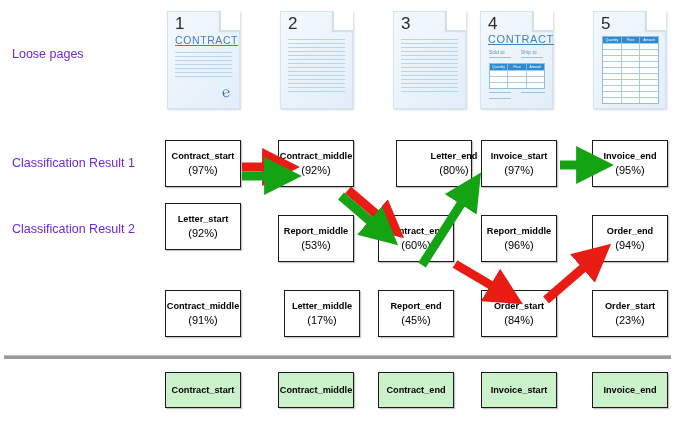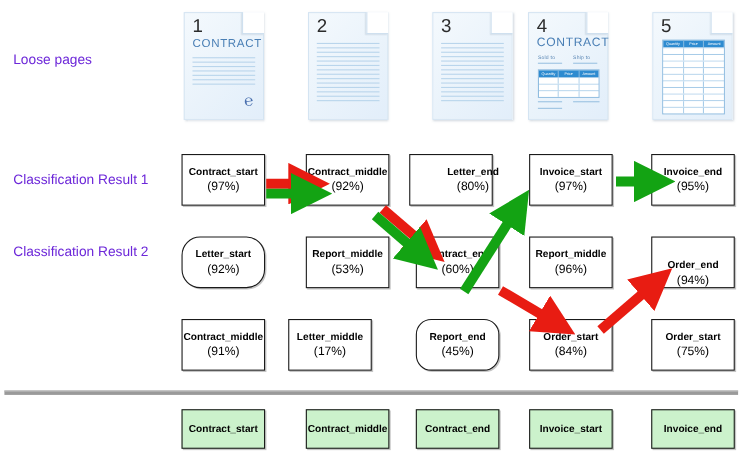--- a/index.html
+++ b/index.html
@@ -40,20 +40,21 @@
   }
   .pg-num{
     position:absolute;left:7px;top:2px;
     font-size:17px;color:#2b2b2b;
     font-family:"Liberation Sans",sans-serif;
   }
   .pg-title{
     position:absolute;left:7px;top:22px;
     font-size:10.5px;letter-spacing:.6px;
     color:#4a7fb5;
+    text-decoration:underline;
   }
   .pg-lines{position:absolute;left:7px;right:7px;}
   .pg-lines i{
     display:block;height:1px;background:#b9d5ec;margin-bottom:3px;
   }
   .pg-sig{
     position:absolute;right:9px;bottom:7px;
     font-size:14px;color:#4a6fae;
     transform:rotate(-8deg);
     font-family:"Liberation Serif",serif;
@@ -280,73 +281,73 @@
   </div>
 
   <div class="cbox" style="left:165px;top:140px;">
     <div class="lbl">Contract_start</div>
     <div class="pct">(97%)</div>
   </div>
   <div class="cbox" style="left:278px;top:140px;">
     <div class="lbl">Contract_middle</div>
     <div class="pct">(92%)</div>
   </div>
-  <div class="cbox" style="left:372px;top:140px;padding-left:40px;">
+  <div class="cbox" style="left:396px;top:140px;padding-left:40px;">
     <div class="lbl">Letter_end</div>
     <div class="pct">(80%)</div>
   </div>
   <div class="cbox" style="left:481px;top:140px;">
     <div class="lbl">Invoice_start</div>
     <div class="pct">(97%)</div>
   </div>
   <div class="cbox" style="left:592px;top:140px;">
     <div class="lbl">Invoice_end</div>
     <div class="pct">(95%)</div>
   </div>
 
-  <div class="cbox" style="left:165px;top:215px;border-radius:17px;">
+  <div class="cbox" style="left:165px;top:203px;">
     <div class="lbl">Letter_start</div>
     <div class="pct">(92%)</div>
   </div>
   <div class="cbox" style="left:278px;top:215px;">
     <div class="lbl">Report_middle</div>
     <div class="pct">(53%)</div>
   </div>
   <div class="cbox" style="left:378px;top:215px;">
     <div class="lbl">Contract_end</div>
     <div class="pct">(60%)</div>
   </div>
   <div class="cbox" style="left:481px;top:215px;">
     <div class="lbl">Report_middle</div>
     <div class="pct">(96%)</div>
   </div>
-  <div class="cbox" style="left:592px;top:215px;justify-content:flex-end;">
+  <div class="cbox" style="left:592px;top:215px;">
     <div class="lbl">Order_end</div>
     <div class="pct">(94%)</div>
   </div>
 
   <div class="cbox" style="left:165px;top:290px;">
     <div class="lbl">Contract_middle</div>
     <div class="pct">(91%)</div>
   </div>
-  <div class="cbox" style="left:262px;top:290px;align-items:center;">
+  <div class="cbox" style="left:284px;top:290px;align-items:center;">
     <div class="lbl">Letter_middle</div>
     <div class="pct">(17%)</div>
   </div>
-  <div class="cbox" style="left:378px;top:290px;border-radius:14px;">
+  <div class="cbox" style="left:378px;top:290px;">
     <div class="lbl">Report_end</div>
     <div class="pct">(45%)</div>
   </div>
   <div class="cbox" style="left:481px;top:290px;">
     <div class="lbl">Order_start</div>
     <div class="pct">(84%)</div>
   </div>
   <div class="cbox" style="left:592px;top:290px;">
     <div class="lbl">Order_start</div>
-    <div class="pct">(75%)</div>
+    <div class="pct">(23%)</div>
   </div>
 
   <div class="sep" style="top:355px;"></div>
 
   <div class="fbox" style="left:165px;top:372px;">
     <div class="lbl">Contract_start</div>
   </div>
   <div class="fbox" style="left:278px;top:372px;">
     <div class="lbl">Contract_middle</div>
   </div>

